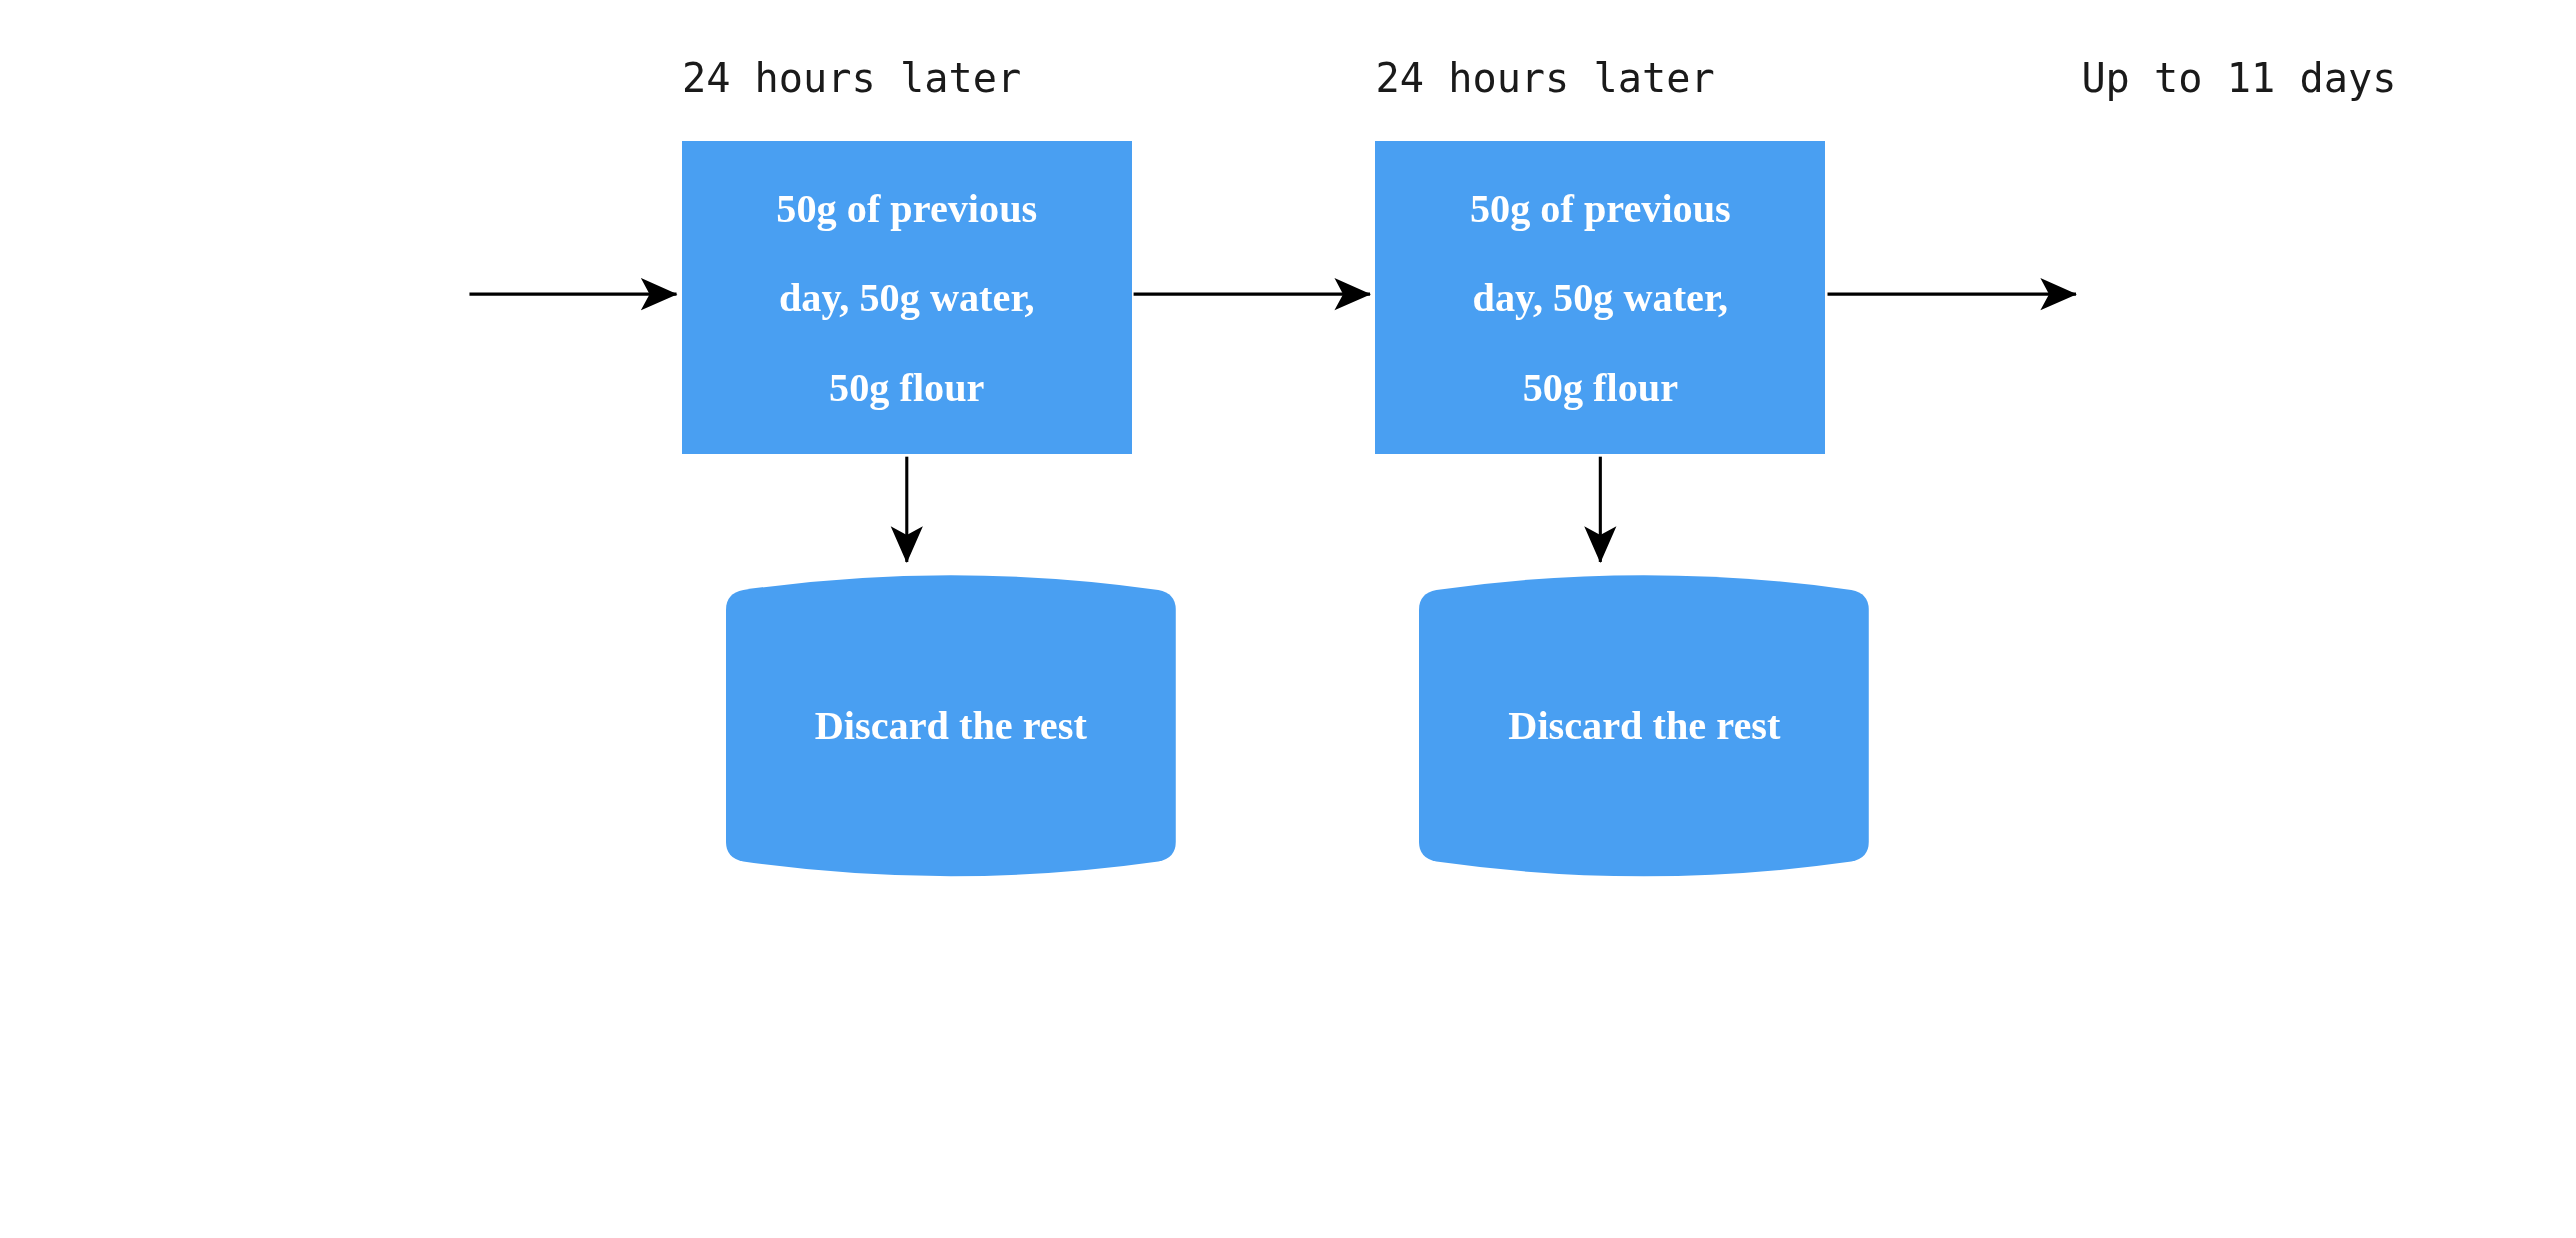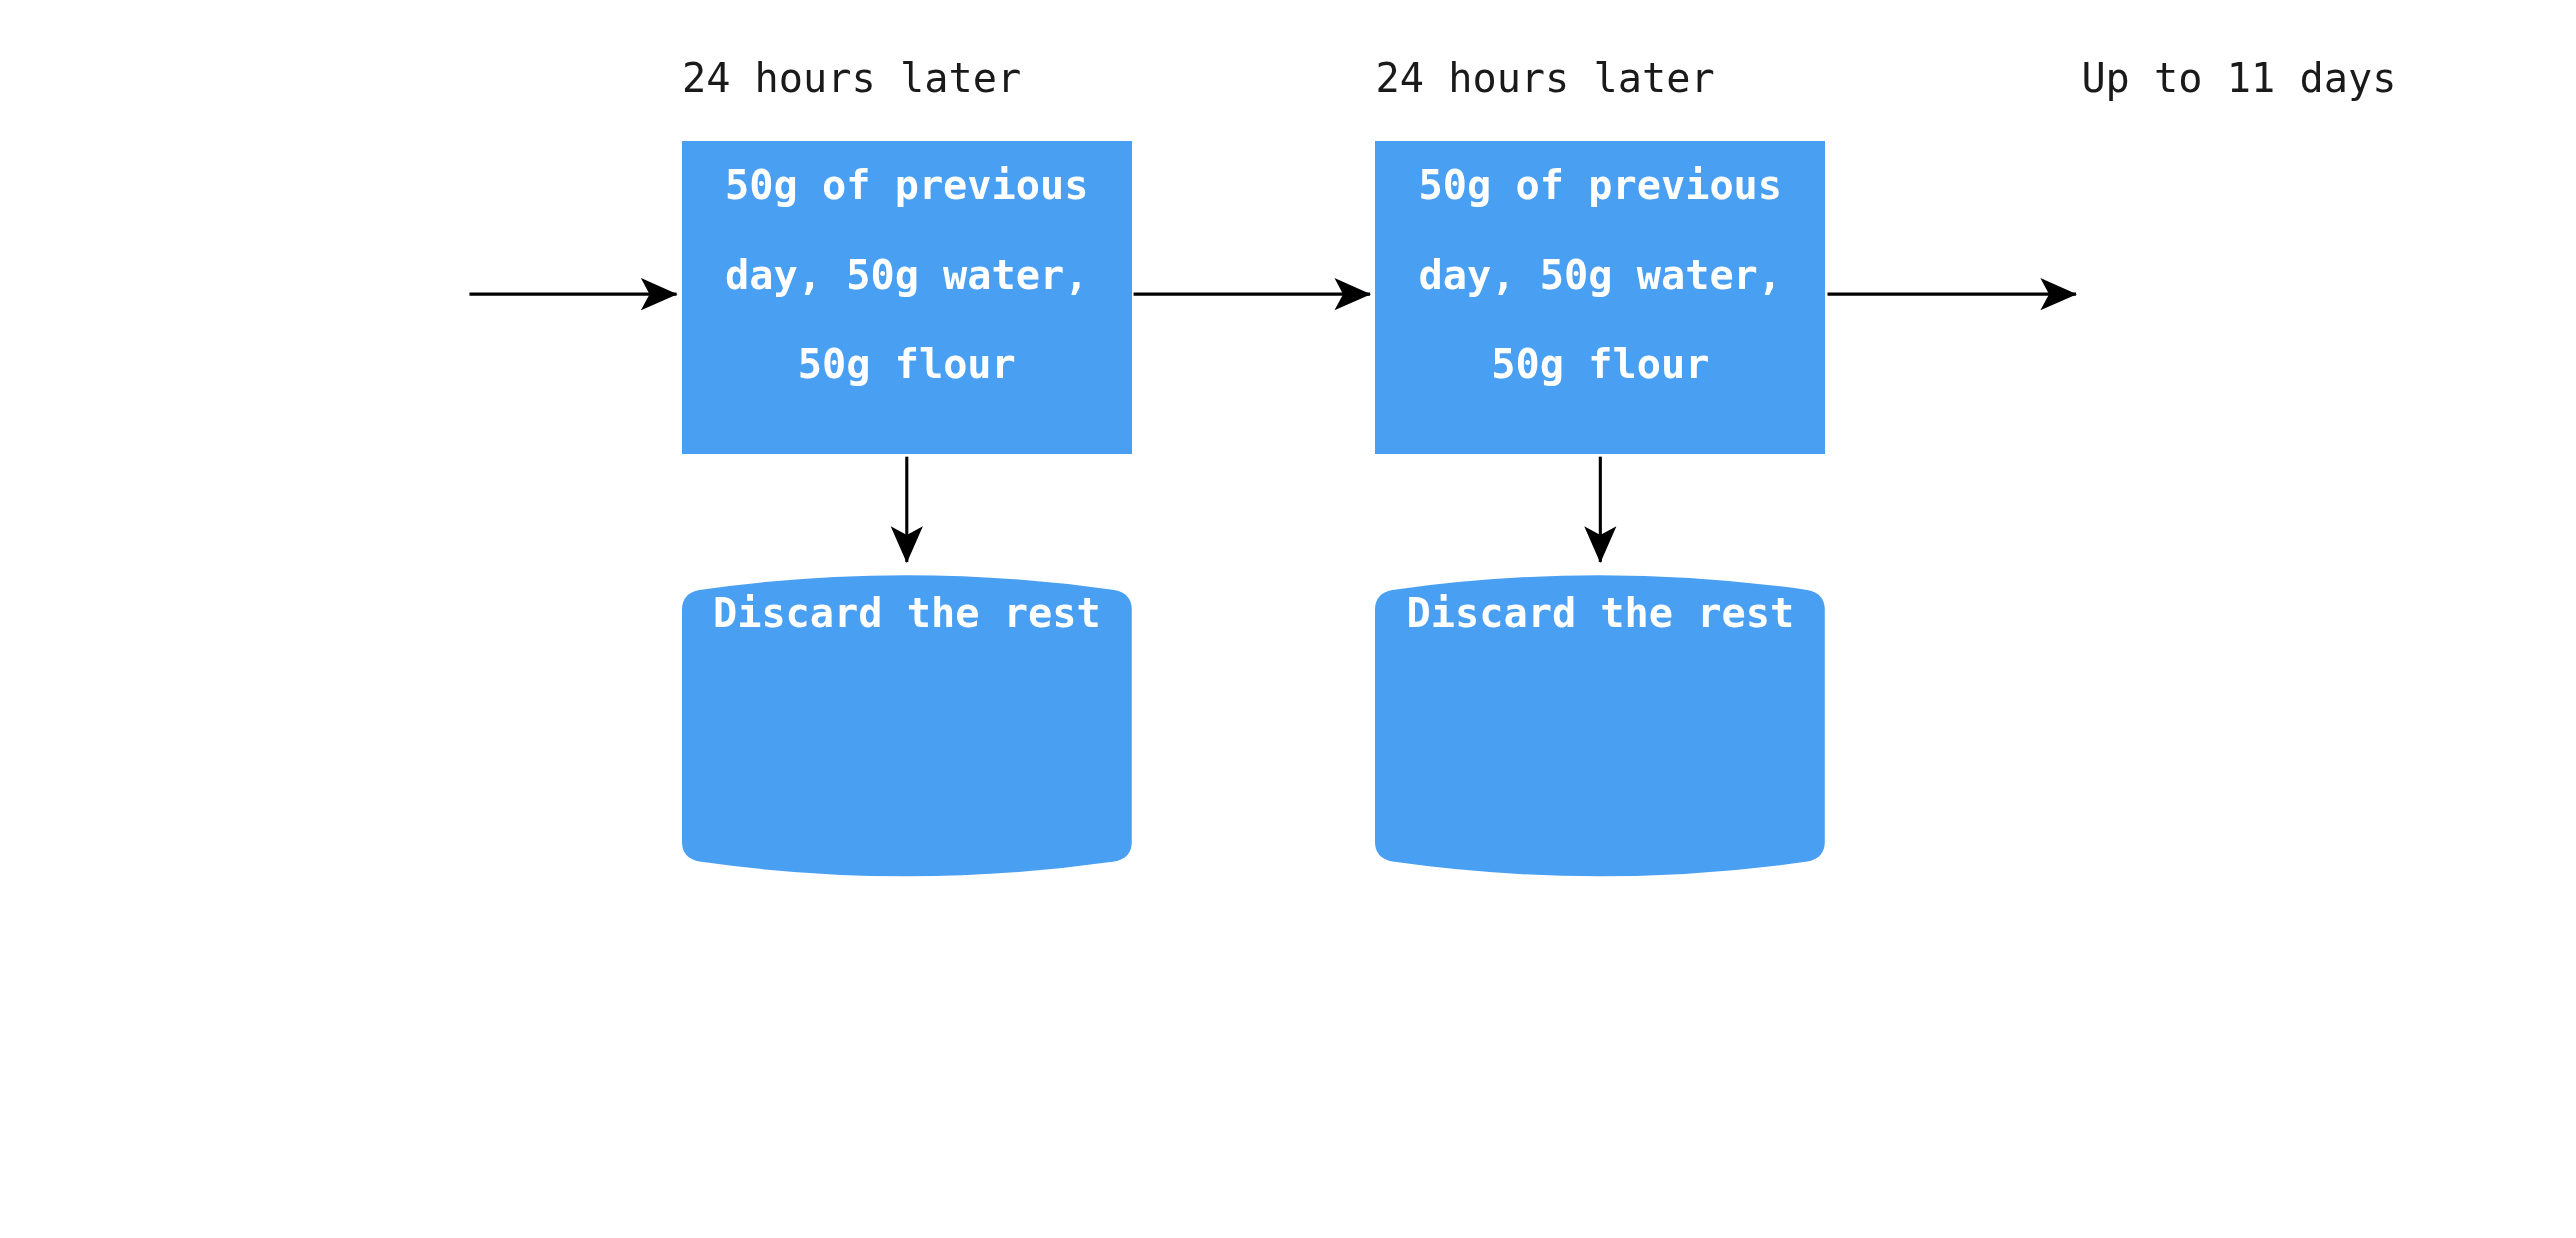--- a/index.html
+++ b/index.html
@@ -31,21 +31,23 @@
     text-align: left;
     color: var(--label_text, #1a1a1a);
     font-size: 1.5625vw;
     line-height: 1.4em;
     font-weight: 400;
     white-space: nowrap;
   }
   .node {
     position: absolute;
     display: flex;
+    align-items: center;
     justify-content: center;
+    font-family: Liberation Serif, serif;
   }
   .node.rect {
     background: var(--node_fill, #499FF2);
   }
   .node-text {
     position: relative;
     z-index: 2;
     color: var(--node_text, #ffffff);
     font-weight: 700;
     font-size: 1.5625vw;
@@ -62,21 +64,21 @@
   }
   
   .pos-label-1 { left: 26.472%; width: 17.46%; top: 5.33%; }
   .pos-label-2 { left: 53.396%; width: 17.46%; top: 5.33%; }
   .pos-label-3 { left: 80.799%; width: 17.46%; top: 5.33%; }
   .pos-box     { top: 15.19%;  height: 33.67%; }
   .pos-box-1   { left: 0.676%;  width: 17.46%; }
   .pos-box-2   { left: 26.472%; width: 17.46%; }
   .pos-box-3   { left: 53.396%; width: 17.46%; }
   .pos-box-4   { left: 80.799%; width: 17.46%; }
-  .pos-barrel  { top: 61.173%; height: 33.708%; }
+  .pos-barrel  { top: 61.173%; height: 33.708%; margin-left: 44px; }
 </style>
 </head>
 <body>
 
 <div class="canvas">
 
   <svg class="edges" viewBox="0 0 6656 2403" preserveAspectRatio="none">
     <defs>
       <marker id="arrowhead" viewBox="0 0 12 12" refX="11.5" refY="6" markerWidth="12" markerHeight="12" orient="auto">
         <path d="M0,0.8 L11.8,6 L0,11.2 L2.8,6 Z" fill="var(--arrow, #000000)"></path>

